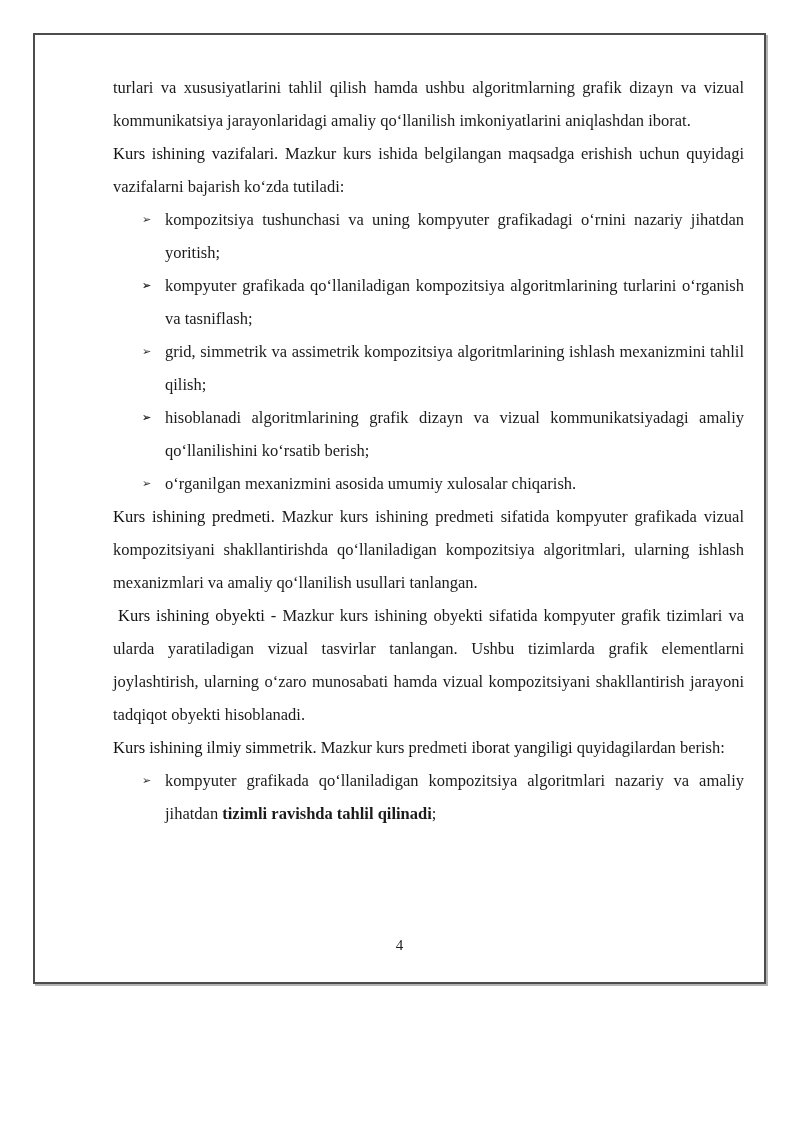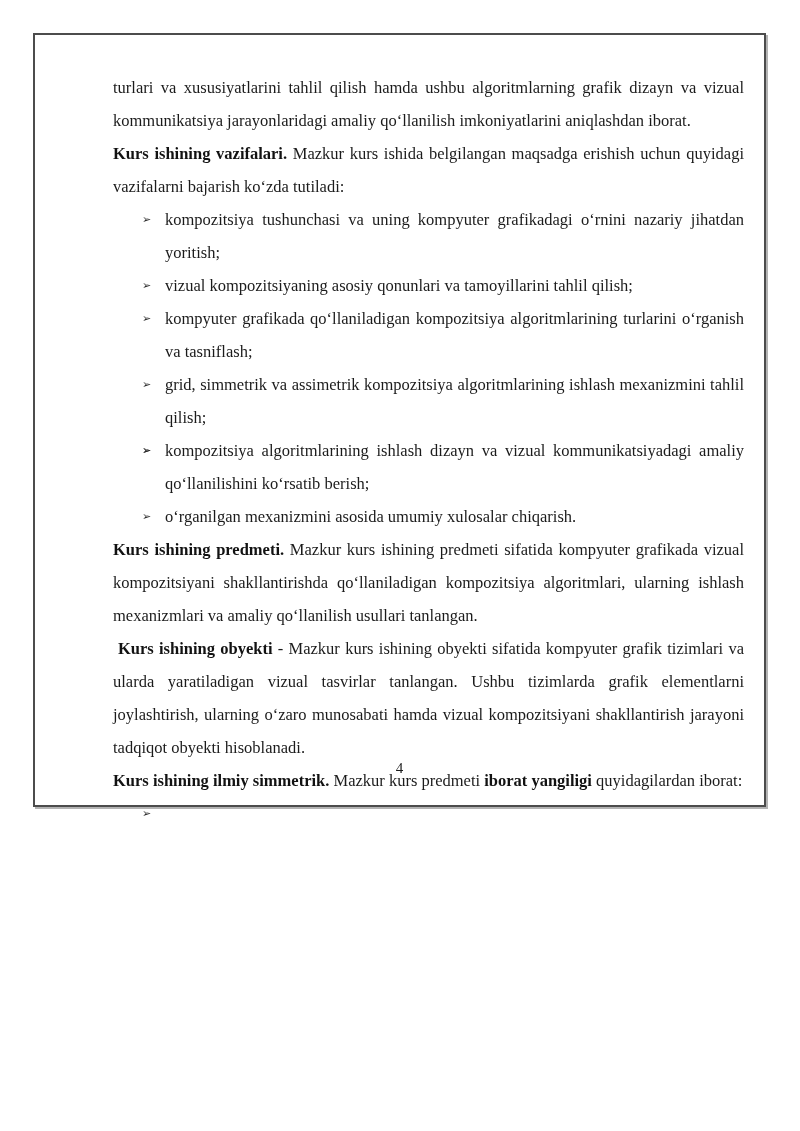--- a/index.html
+++ b/index.html
@@ -15,21 +15,21 @@
     width: 800px;
     height: 1131px;
     background: #ffffff;
     overflow: hidden;
   }
   .sheet {
     position: absolute;
     left: 33px;
     top: 33px;
     width: 733px;
-    height: 774px;
+    height: 951px;
     box-sizing: border-box;
     border: 2px solid #4c4c4c;
     box-shadow: 2px 2px 0 #b3b3b3;
     background: #ffffff;
   }
   .content {
     position: absolute;
     left: 0;
     top: 0;
     right: 0;
@@ -37,21 +37,21 @@
     padding: 36px 20px 0 78px;
     color: #1b1b1b;
     font-size: 16.5px;
     line-height: 33px;
     text-align: justify;
   }
   p.para {
     margin: 0;
     padding: 0;
   }
-  p.para b { font-weight: bold; color: #121212; }
+  p.para b { font-weight: normal; color: #121212; }
   .indent-sm { text-indent: 5px; }
   ul.bullets {
     margin: 0;
     padding: 0;
     list-style: none;
   }
   ul.bullets li {
     position: relative;
     margin: 0;
     padding: 0 0 0 52px;
@@ -81,34 +81,34 @@
 <div class="canvas">
   <div class="sheet">
     <div class="content">
 
       <p class="para"><span>turlari va xususiyatlarini tahlil qilish hamda ushbu algoritmlarning grafik dizayn va vizual kommunikatsiya jarayonlaridagi amaliy qo‘llanilish imkoniyatlarini aniqlashdan iborat.</span></p>
 
       <p class="para"><b>Kurs ishining vazifalari.</b><span> Mazkur kurs ishida belgilangan maqsadga erishish uchun quyidagi vazifalarni bajarish ko‘zda tutiladi:</span></p>
 
       <ul class="bullets">
         <li><span class="marker">➢</span><span>kompozitsiya tushunchasi va uning kompyuter grafikadagi o‘rnini nazariy jihatdan yoritish;</span></li>
-        <li><span class="marker">➢</span><span>vizual kompozitsiyaning asosiy qonunlari va tamoyillarini tahlil qilish;</span></li>
+        <li><span class="marker">➢</span></li>
         <li><span class="marker">➢</span><span>kompyuter grafikada qo‘llaniladigan kompozitsiya algoritmlarining turlarini o‘rganish va tasniflash;</span></li>
         <li><span class="marker">➢</span><span>grid, simmetrik va assimetrik kompozitsiya algoritmlarining ishlash mexanizmini tahlil qilish;</span></li>
         <li><span class="marker">➢</span></li>
-        <li><span class="marker">➢</span><span>kompozitsiya algoritmlarining ishlash dizayn va vizual kommunikatsiyadagi amaliy qo‘llanilishini ko‘rsatib berish;</span></li>
+        <li><span class="marker">➢</span><span>hisoblanadi algoritmlarining grafik dizayn va vizual kommunikatsiyadagi amaliy qo‘llanilishini ko‘rsatib berish;</span></li>
         <li><span class="marker">➢</span><span>o‘rganilgan mexanizmini asosida umumiy xulosalar chiqarish.</span></li>
       </ul>
 
       <p class="para"><b>Kurs ishining predmeti.</b><span> Mazkur kurs ishining predmeti sifatida kompyuter grafikada vizual kompozitsiyani shakllantirishda qo‘llaniladigan kompozitsiya algoritmlari, ularning ishlash mexanizmlari va amaliy qo‘llanilish usullari tanlangan.</span></p>
 
       <p class="para indent-sm"><b>Kurs ishining obyekti</b><span> - Mazkur kurs ishining obyekti sifatida kompyuter grafik tizimlari va ularda yaratiladigan vizual tasvirlar tanlangan. Ushbu tizimlarda grafik elementlarni joylashtirish, ularning o‘zaro munosabati hamda vizual kompozitsiyani shakllantirish jarayoni tadqiqot obyekti hisoblanadi.</span></p>
 
-      <p class="para"><b>Kurs ishining ilmiy simmetrik.</b><span> Mazkur kurs predmeti </span><b>iborat yangiligi</b><span> quyidagilardan iborat:</span></p>
+      <p class="para"><b>Kurs ishining ilmiy simmetrik.</b><span> Mazkur kurs predmeti </span><b>iborat yangiligi</b><span> quyidagilardan berish:</span></p>
 
       <ul class="bullets">
-        <li><span class="marker">➢</span></li>
+        <li><span class="marker">➢</span><span><span>kompyuter grafikada qo‘llaniladigan kompozitsiya algoritmlari nazariy va amaliy jihatdan </span><b>tizimli ravishda tahlil qilinadi</b><span>;</span></span></li>
       </ul>
 
     </div>
     <div class="page-number">4</div>
   </div>
 </div>
 
 </body></html>

